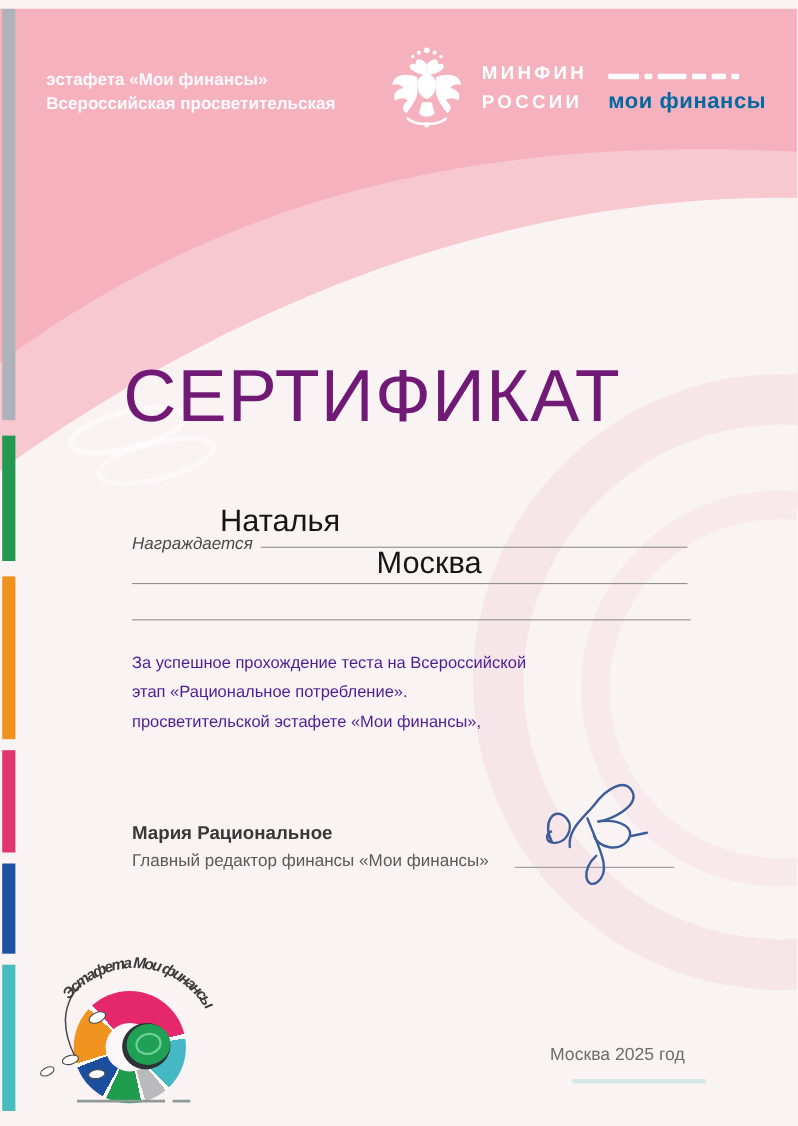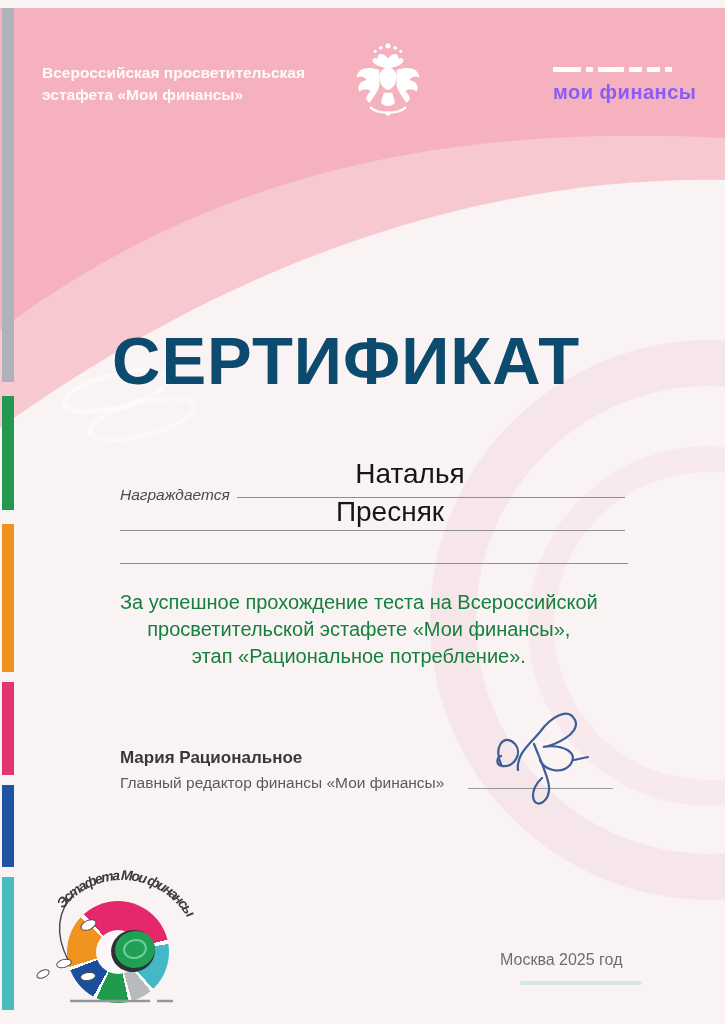--- a/index.html
+++ b/index.html
@@ -31,37 +31,37 @@
     position:absolute; left:42px; top:62px; z-index:5;
     color:rgba(255,255,255,0.95); font-size:15.5px; font-weight:600; line-height:22px;
   }
   .minfin { position:absolute; left:352px; top:40px; z-index:5; display:flex; align-items:center; }
   .minfin-eagle { width:72px; height:80px; }
   .minfin-text { margin-left:14px; color:#ffffff; font-size:17px; font-weight:700; letter-spacing:3px; line-height:26px; }
   .myfin { position:absolute; left:553px; top:66px; z-index:5; }
   .myfin-dashes { display:flex; gap:5px; align-items:center; height:6px; }
   .myfin-dashes span { display:block; height:5px; background:#ffffff; border-radius:1px; }
   .d1{width:28px}.d2{width:7px}.d3{width:26px}.d4{width:13px}.d5{width:13px}.d6{width:7px}
-  .myfin-name { margin-top:9px; color:#8b5cf6; font-size:20px; font-weight:700; letter-spacing:0.5px; }
+  .myfin-name { margin-top:9px; color:#0369a1; font-size:20px; font-weight:700; letter-spacing:0.5px; }
   
   .cert-title {
     position:absolute; left:112px; top:322px; z-index:5;
-    font-size:67px; font-weight:700; letter-spacing:1px; color:#0c4a6e;
+    font-size:67px; font-weight:400; letter-spacing:1px; color:#701a75;
   }
   .award-label { position:absolute; left:120px; top:486px; z-index:5; font-size:15.5px; font-weight:500; color:#4a4a4a;font-style:italic; }
-  .name-line-1 { position:absolute; left:200px; top:458px; width:420px; text-align:center; z-index:5;
+  .name-line-1 { position:absolute; left:200px; top:458px; width:420px; text-align:left; z-index:5;
                  font-size:28px; color:#161616; }
   .name-line-2 { position:absolute; left:160px; top:496px; width:460px; text-align:center; z-index:5;
                  font-size:28px; color:#161616; }
   .rule { position:absolute; height:1px; background:#8f8f8f; z-index:4; }
   .rule-1 { left:237px; top:497px; width:388px; }
   .rule-2 { left:120px; top:530px; width:505px; }
   .rule-3 { left:120px; top:563px; width:508px; }
   .description { position:absolute; left:120px; top:589px; z-index:5;
-                 font-size:20px; line-height:27px; color:#15803d;text-align:center; }
+                 font-size:15px; line-height:27px; color:#4c1d95; }
   .signer-name { position:absolute; left:120px; top:748px; z-index:5; font-size:17px; font-weight:700; color:#383838; }
   .signer-role { position:absolute; left:120px; top:774px; z-index:5; font-size:15.5px; color:#5a5a5a; }
   .sig-line { position:absolute; left:468px; top:788px; width:145px; height:1px; background:#9a9a9a; z-index:4; }
   .sig-svg { position:absolute; left:488px; top:700px; z-index:5; }
   
   .footer-place { position:absolute; left:500px; top:951px; width:160px; text-align:left; z-index:5;
                   font-size:16px; color:#6d6d6d; }
   .footer-teal-line { position:absolute; left:520px; top:981px; width:122px; height:4px;
                       background:rgba(168,214,214,0.45); border-radius:2px; z-index:3; }
   
@@ -108,69 +108,73 @@
   <div class="wm-coin wm-coin-2"></div>
 
   <div class="stripe stripe-gray"></div>
   <div class="stripe stripe-green"></div>
   <div class="stripe stripe-orange"></div>
   <div class="stripe stripe-magenta"></div>
   <div class="stripe stripe-blue"></div>
   <div class="stripe stripe-teal"></div>
 
   <div class="program-text">
+    <div>эстафета «Мои финансы»</div>
     <div>Всероссийская просветительская</div>
-    <div>эстафета «Мои финансы»</div>
   </div>
 
   <div class="minfin">
     <svg class="minfin-eagle" viewBox="0 0 100 112">
       <g fill="#ffffff">
         <circle cx="50" cy="8" r="3.6"></circle>
         <circle cx="40" cy="11" r="2.6"></circle>
           <circle cx="60" cy="11" r="2.6"></circle>
         <circle cx="32" cy="16" r="2.2"></circle>
           <circle cx="68" cy="16" r="2.2"></circle>
         <path d="M50,26 C44,17 34,18 36,26 C30,23 25,28 31,33 C36,37 44,39 50,40 Z"></path>
         <path d="M50,26 C56,17 66,18 64,26 C70,23 75,28 69,33 C64,37 56,39 50,40 Z"></path>
         <path d="M50,38 C58,40 62,44 62,52 C62,62 56,68 50,70 C44,68 38,62 38,52 C38,44 42,40 50,38 Z"></path>
         <path d="M38,42 C20,36 8,40 6,52 C12,50 18,52 20,56 C10,58 6,66 10,72 C16,68 22,68 26,72 C18,78 18,84 24,88 C30,80 36,72 38,64 Z"></path>
         <path d="M62,42 C80,36 92,40 94,52 C88,50 82,52 80,56 C90,58 94,66 90,72 C84,68 78,68 74,72 C82,78 82,84 76,88 C70,80 64,72 62,64 Z"></path>
         <path d="M44,74 L56,74 L60,88 C54,94 46,94 40,88 Z"></path>
         <circle cx="50" cy="103" r="3.2"></circle>
       </g>
       <path d="M26,95 C36,104 64,104 74,95" stroke="#ffffff" stroke-width="3.4" fill="none" stroke-linecap="round"></path>
     </svg>
+    <div class="minfin-text">
+      <div>МИНФИН</div>
+      <div>РОССИИ</div>
+    </div>
   </div>
 
   <div class="myfin">
     <div class="myfin-dashes">
       <span class="d1"></span>
         <span class="d2"></span>
         <span class="d3"></span>
       <span class="d4"></span>
         <span class="d5"></span>
         <span class="d6"></span>
     </div>
     <div class="myfin-name">мои финансы</div>
   </div>
 
   <div class="cert-title">СЕРТИФИКАТ</div>
 
   <div class="award-label">Награждается</div>
   <div class="name-line-1">Наталья</div>
-  <div class="name-line-2">Пресняк</div>
+  <div class="name-line-2">Москва</div>
   <div class="rule rule-1"></div>
   <div class="rule rule-2"></div>
   <div class="rule rule-3"></div>
 
   <div class="description">
     <div>За успешное прохождение теста на Всероссийской</div>
+    <div>этап «Рациональное потребление».</div>
     <div>просветительской эстафете «Мои финансы»,</div>
-    <div>этап «Рациональное потребление».</div>
   </div>
 
   <div class="signer-name">Мария Рациональное</div>
   <div class="signer-role">Главный редактор финансы «Мои финансы»</div>
   <div class="sig-line"></div>
   <svg class="sig-svg" width="130" height="112" viewBox="0 0 130 112">
     <g stroke="#3d5d99" stroke-width="2.2" fill="none" stroke-linecap="round">
       <path d="M14,66 C4,48 16,32 27,44 C35,53 26,68 14,66 C8,65 8,58 13,56"></path>
       <path d="M30,70 C28,54 42,44 52,32 C62,18 80,6 87,20 C93,33 68,45 55,47 C74,44 92,52 82,65 C73,75 56,70 52,60"></path>
       <path d="M46,44 C58,74 68,92 55,102 C44,109 40,90 54,78"></path>

